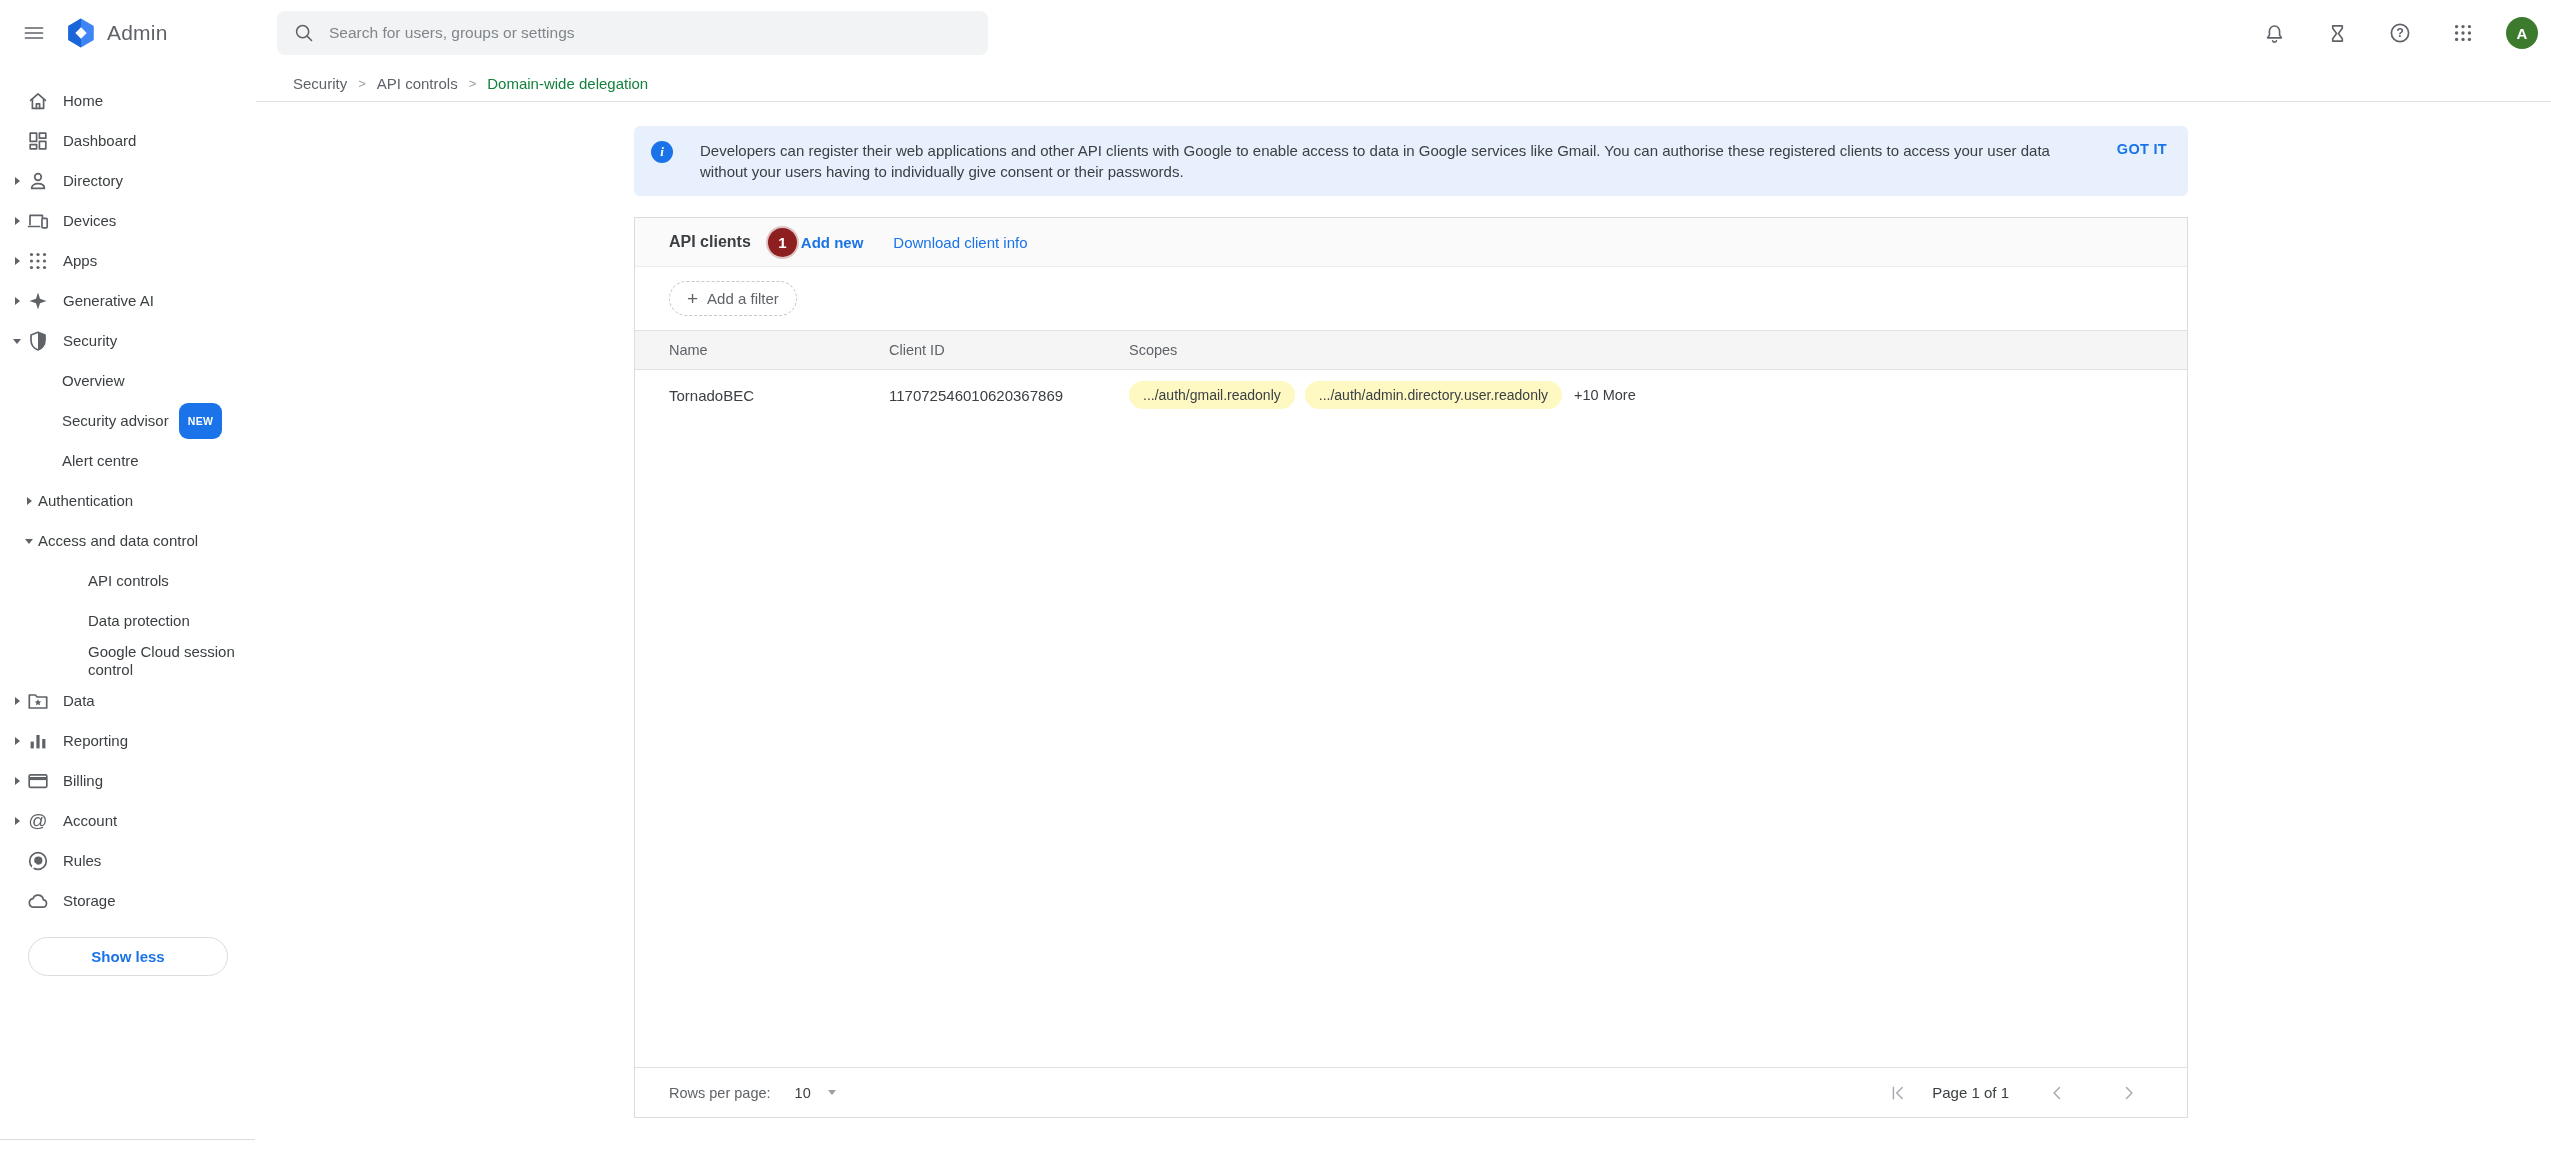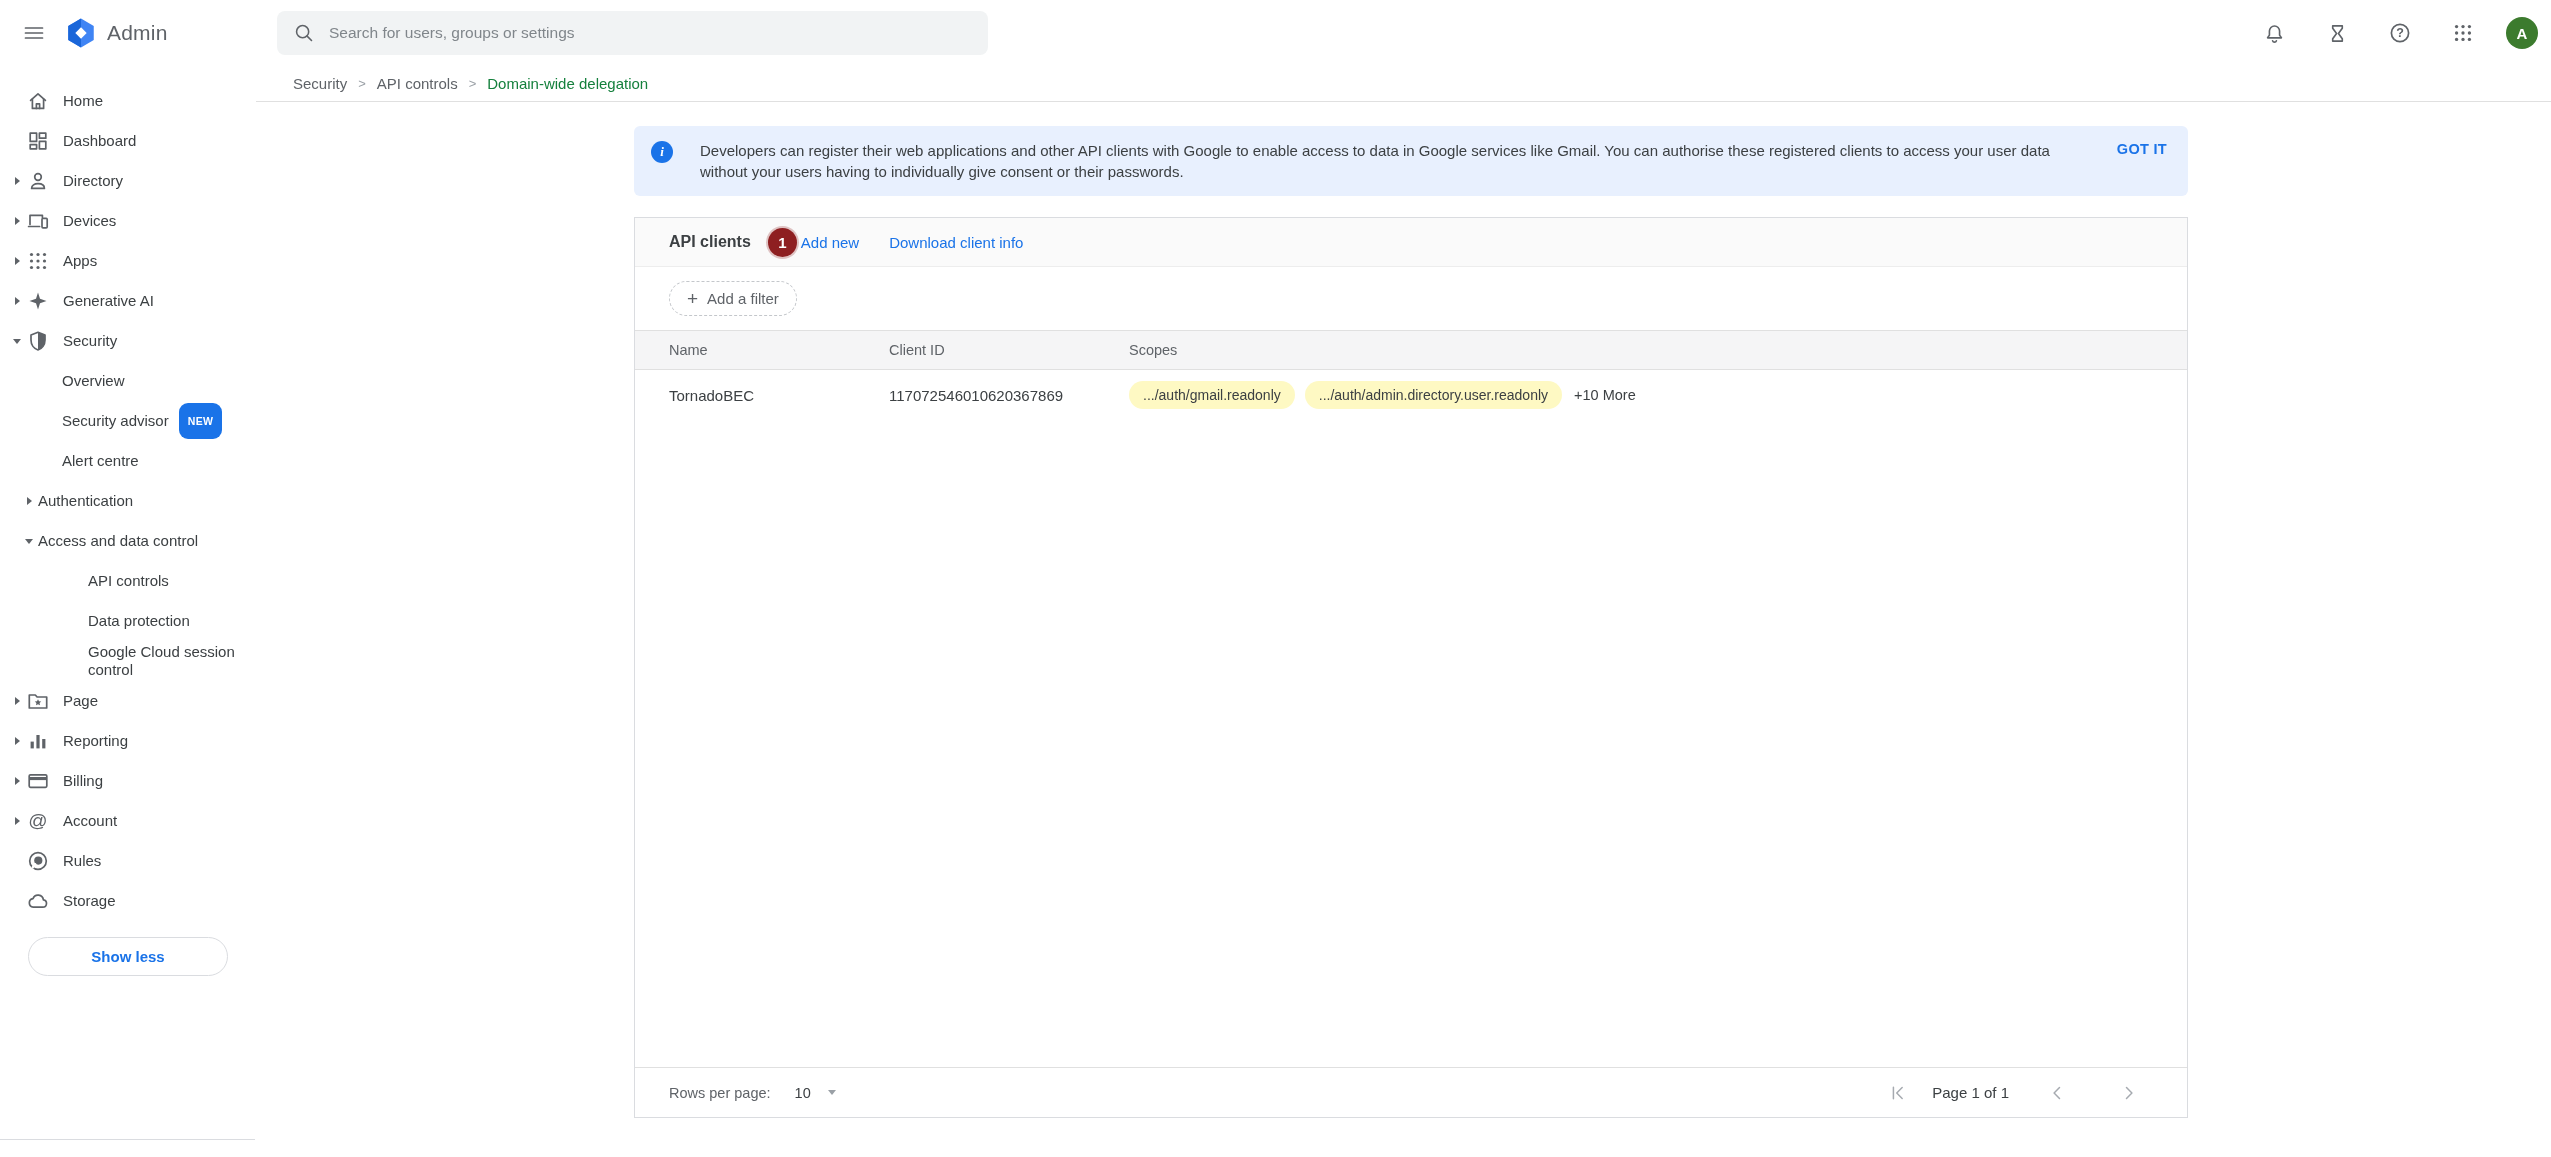--- a/index.html
+++ b/index.html
@@ -59,21 +59,21 @@
   .banner{position:relative;background:var(--banner-bg);border-radius:6px;min-height:61px;padding:14px 120px 14px 66px;}
   .banner-info{position:absolute;left:17px;top:15px;width:22px;height:22px;border-radius:50%;background:var(--accent);color:#fff;font-size:13px;font-weight:bold;display:flex;align-items:center;justify-content:center;font-family:"Liberation Serif","DejaVu Serif",serif;font-style:italic;}
   .banner-text{font-size:15px;line-height:21px;color:var(--txt);}
   .banner-action{position:absolute;right:21px;top:15px;color:var(--accent);font-weight:bold;font-size:14.5px;letter-spacing:.3px;cursor:pointer;}
 
   .panel{margin-top:21px;border:1px solid var(--border);background:#fff;height:901px;display:flex;flex-direction:column;}
   .panel-header{height:49px;flex:none;background:#fafafa;border-bottom:1px solid #ededed;display:flex;align-items:center;padding:0 34px;}
   .panel-title{font-size:16px;font-weight:bold;color:var(--txt);}
   .annot-badge{width:29px;height:29px;border-radius:50%;background:var(--annot-red);color:#fff;font-size:15px;font-weight:bold;display:flex;align-items:center;justify-content:center;margin-left:17px;margin-right:-6px;box-shadow:0 0 0 2px rgba(142,31,33,.25);z-index:2;}
   .link{color:var(--accent);font-size:15px;cursor:pointer;}
-  .add-new{margin-left:10px;}
+  .add-new{margin-left:10px;font-weight:bold;}
   .dl-link{margin-left:30px;}
   .filter-row{height:63px;flex:none;display:flex;align-items:center;padding-left:34px;}
   .filter-pill{display:flex;align-items:center;gap:9px;height:35px;padding:0 17px;border:1.5px dashed #c4c7cb;border-radius:18px;color:var(--txt-gray);font-size:15px;cursor:pointer;}
   .filter-plus{font-size:19px;color:var(--txt-gray);line-height:1;}
 
   .tgrid{display:grid;grid-template-columns:220px 240px 1fr;align-items:center;padding-left:34px;}
   .thead{height:40px;flex:none;background:#f5f5f6;border-top:1px solid var(--border-lt);border-bottom:1px solid var(--border-lt);color:var(--txt-gray);font-size:14.5px;}
   .trow{height:50px;flex:none;font-size:15px;color:var(--txt);}
   .scopes-cell{display:flex;align-items:center;gap:10px;}
   .chip{background:#fef9c3;border-radius:14px;height:28px;display:flex;align-items:center;padding:0 14px;font-size:14px;color:var(--txt);cursor:pointer;}
@@ -285,21 +285,21 @@
         <div class="side-item lvl0">
           <span class="arrow-slot">
             <span class="tri-right"></span>
           </span>
           <span class="icon-slot">
             <svg class="ic" width="24" height="24" viewBox="0 0 24 24">
               <path d="M3.3 6h6l1.8 2h9.6v11H3.3Z"></path>
               <path class="fill" d="M12 10.2l1 2 2.2.32-1.6 1.55.38 2.18L12 15.2l-1.98 1.05.38-2.18-1.6-1.55 2.2-.32Z"></path>
             </svg>
           </span>
-          <span>Page</span>
+          <span>Data</span>
         </div>
         <div class="side-item lvl0">
           <span class="arrow-slot">
             <span class="tri-right"></span>
           </span>
           <span class="icon-slot">
             <svg class="ic" width="24" height="24" viewBox="0 0 24 24">
               <rect class="fill" x="4.6" y="12.6" width="3.2" height="6.8"></rect>
               <rect class="fill" x="10.4" y="6" width="3.2" height="13.4"></rect>
               <rect class="fill" x="16.2" y="10" width="3.2" height="9.4"></rect>

